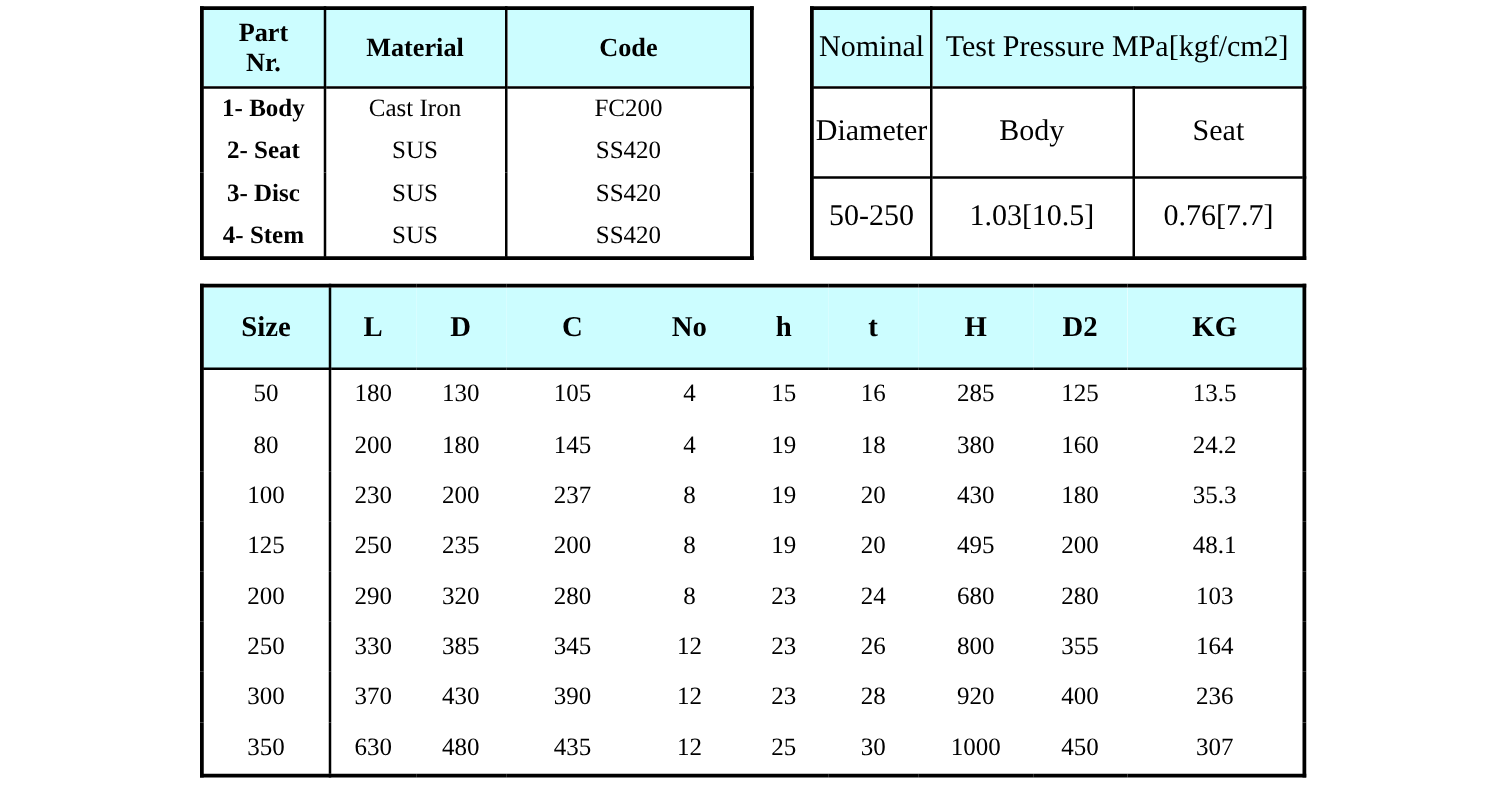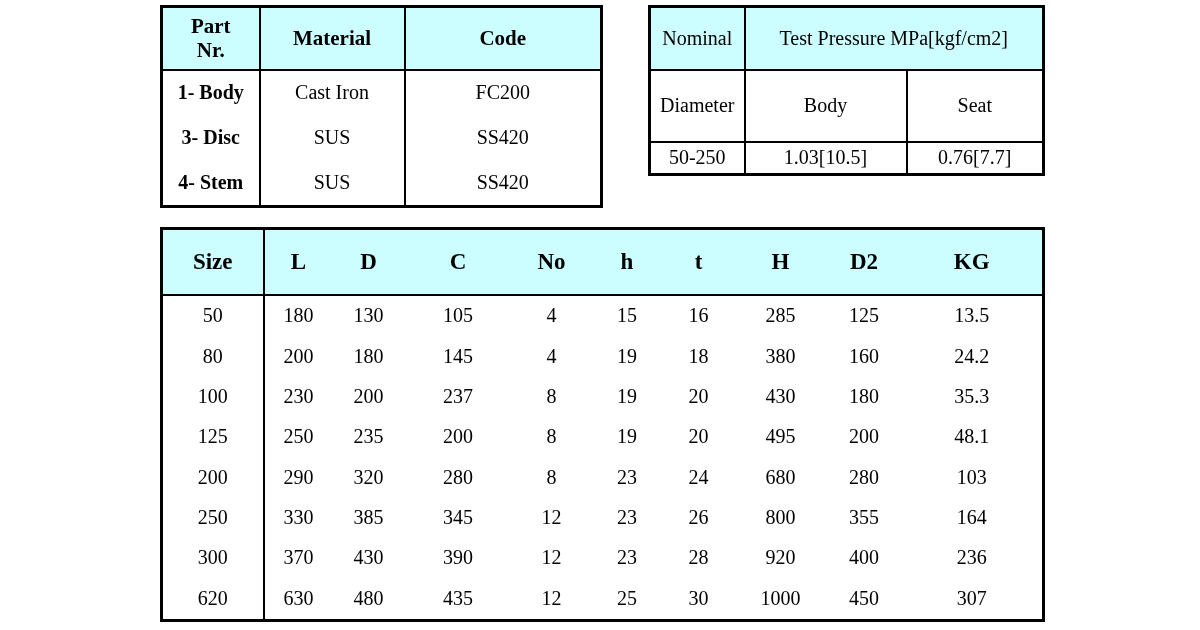--- a/index.html
+++ b/index.html
@@ -50,23 +50,23 @@
   .parts tbody tr { height: 34px; }
   .parts td {
     border-left: 2px solid var(--border-color, #000);
     border-right: 2px solid var(--border-color, #000);
   }
   .parts td.part-name { font-weight: bold; }
 
   
   .pressure {
     left: 648px; top: 5px;
-    width: 394px; height: 171px;
+    width: 394px; height: 203px;
     border: 3px solid var(--border-color, #000);
-    font-size: 20px;
+    font-size: 24px;
   }
   .pressure th, .pressure td {
     border: 2px solid var(--border-color, #000);
     font-weight: normal;
   }
   .pressure thead th { background: var(--header-bg, #CCFDFF); }
   .pressure thead tr { height: 63px; }
   .pressure tr.sub-row { height: 72px; }
 
   
@@ -107,20 +107,25 @@
       </tr>
     </thead>
     <tbody>
 
         <tr>
           <td class="part-name">1- Body</td>
           <td>Cast Iron</td>
           <td>FC200</td>
         </tr>
 
+        <tr>
+          <td class="part-name">2- Seat</td>
+          <td>SUS</td>
+          <td>SS420</td>
+        </tr>
 
         <tr>
           <td class="part-name">3- Disc</td>
           <td>SUS</td>
           <td>SS420</td>
         </tr>
 
         <tr>
           <td class="part-name">4- Stem</td>
           <td>SUS</td>
@@ -271,21 +276,21 @@
           <td>390</td>
           <td>12</td>
           <td>23</td>
           <td>28</td>
           <td>920</td>
           <td>400</td>
           <td>236</td>
         </tr>
 
         <tr>
-          <td>620</td>
+          <td>350</td>
           <td>630</td>
           <td>480</td>
           <td>435</td>
           <td>12</td>
           <td>25</td>
           <td>30</td>
           <td>1000</td>
           <td>450</td>
           <td>307</td>
         </tr>

